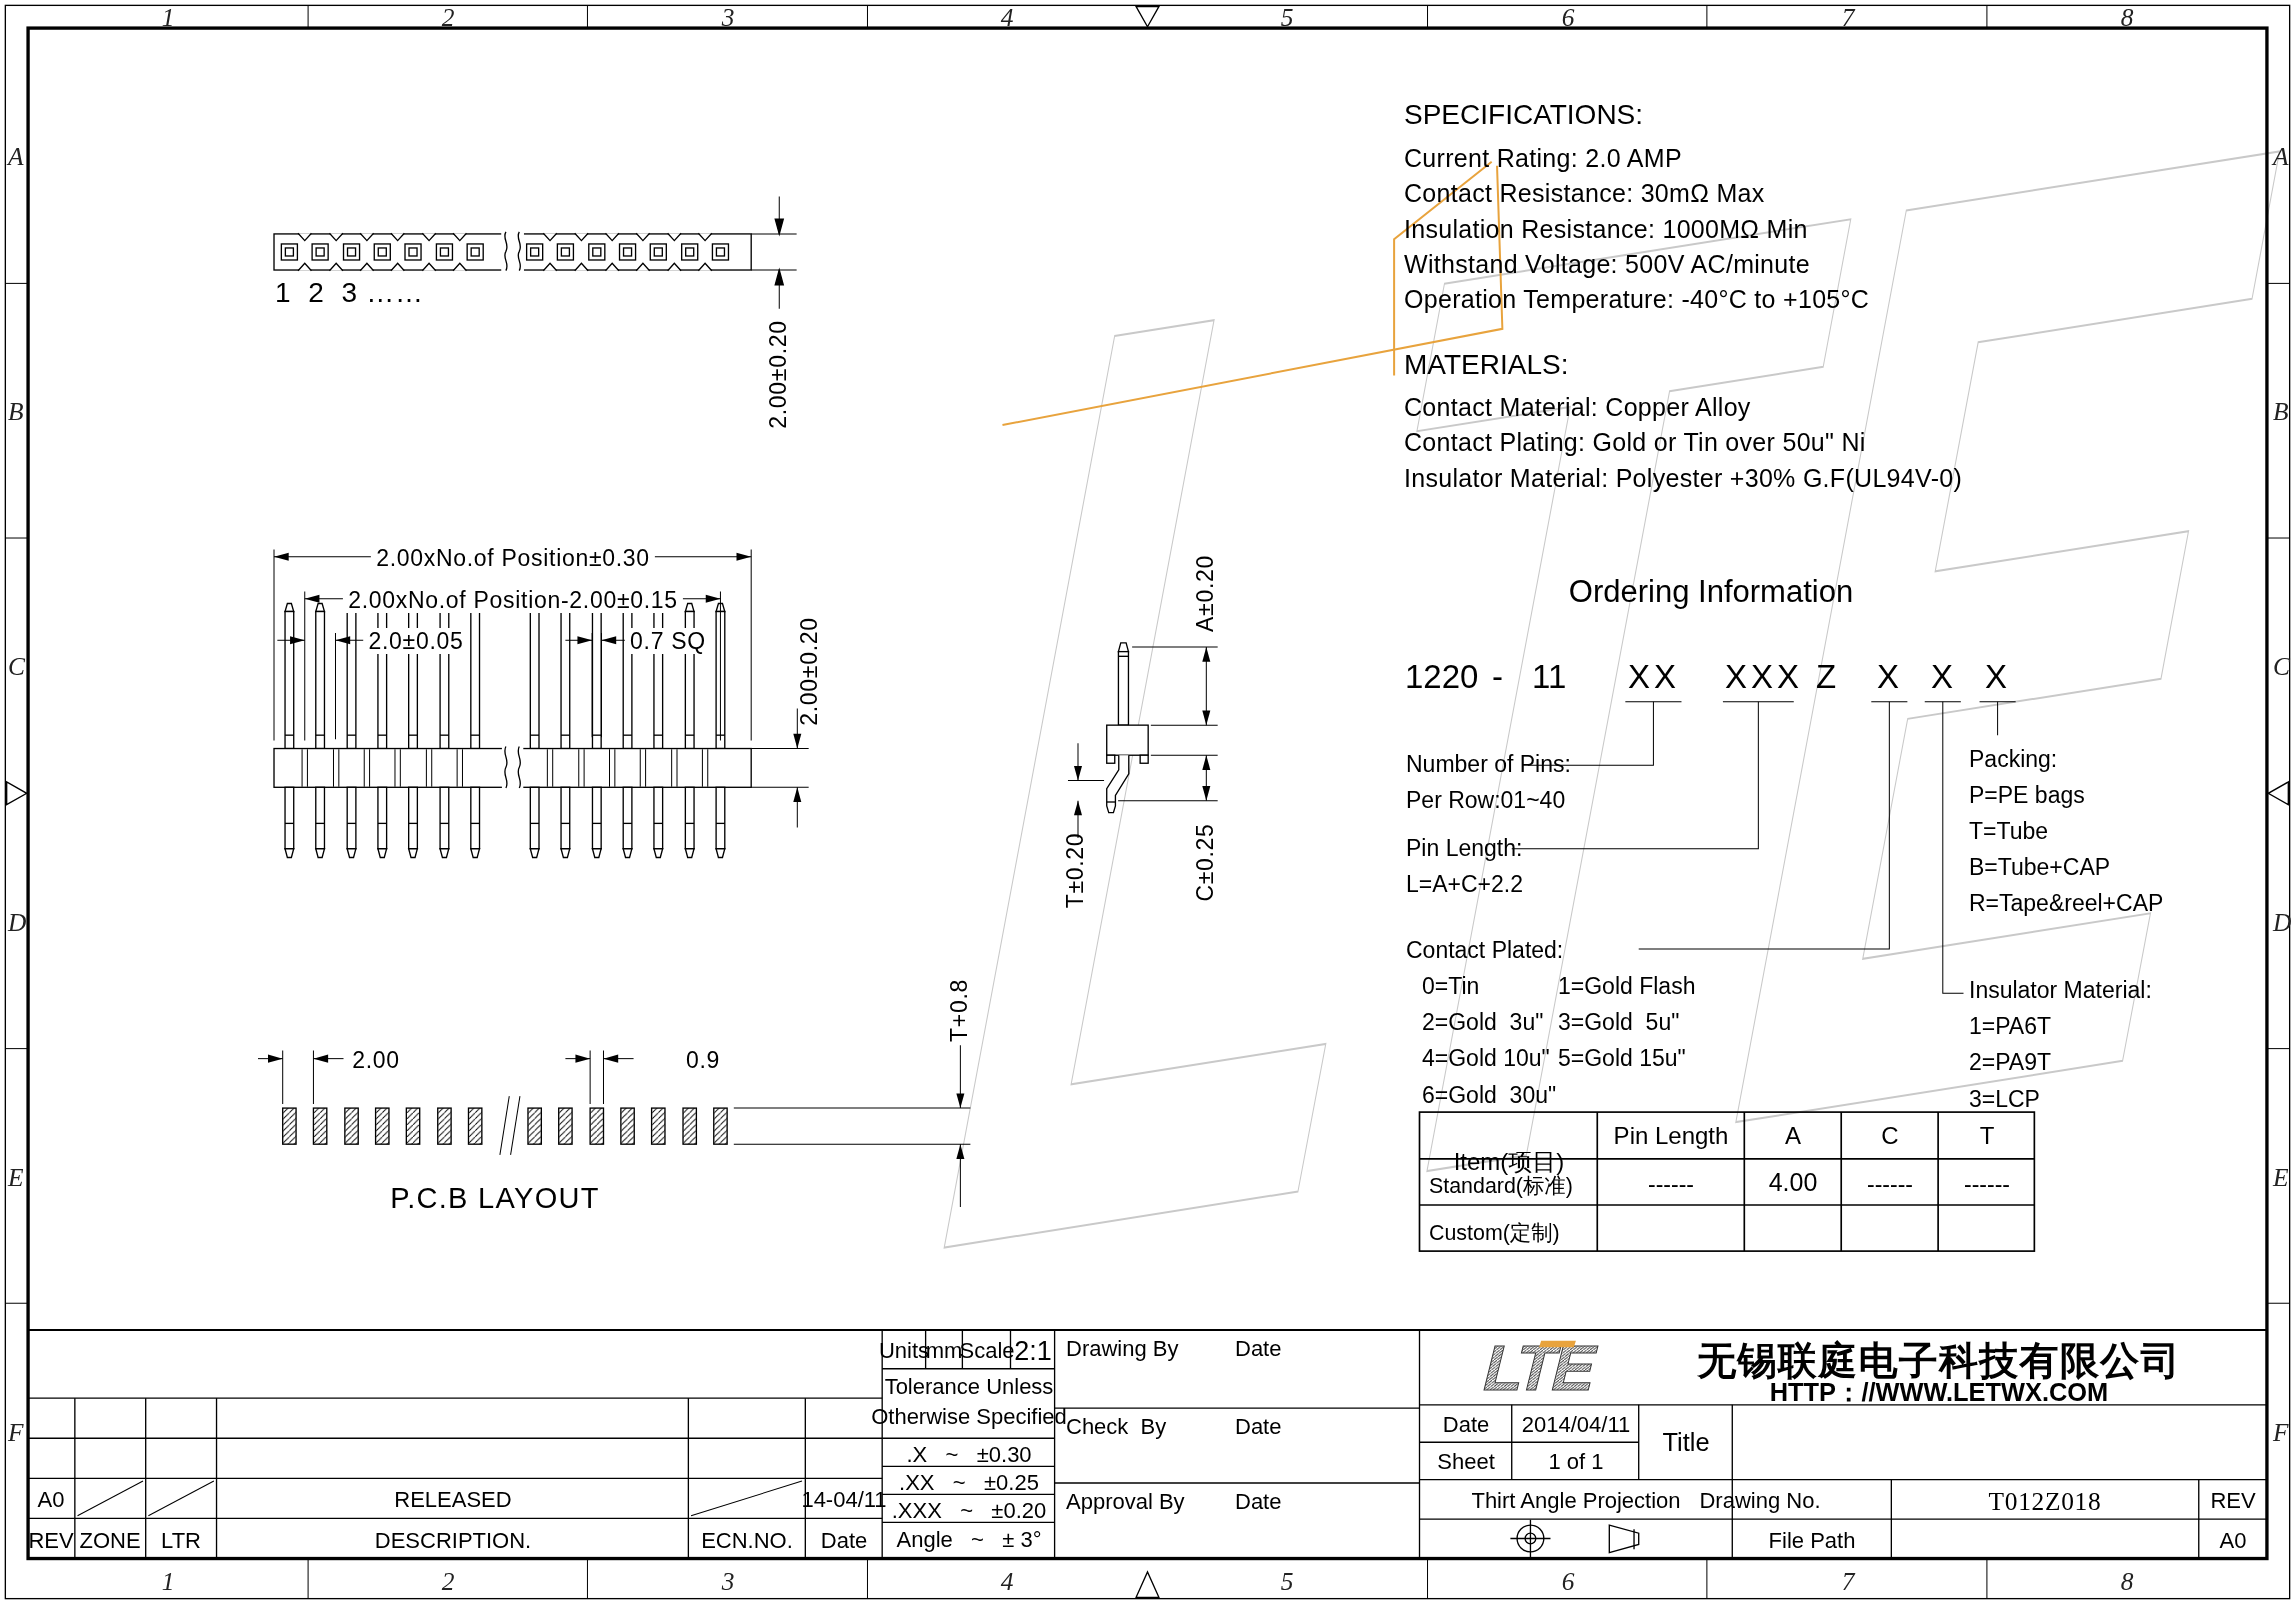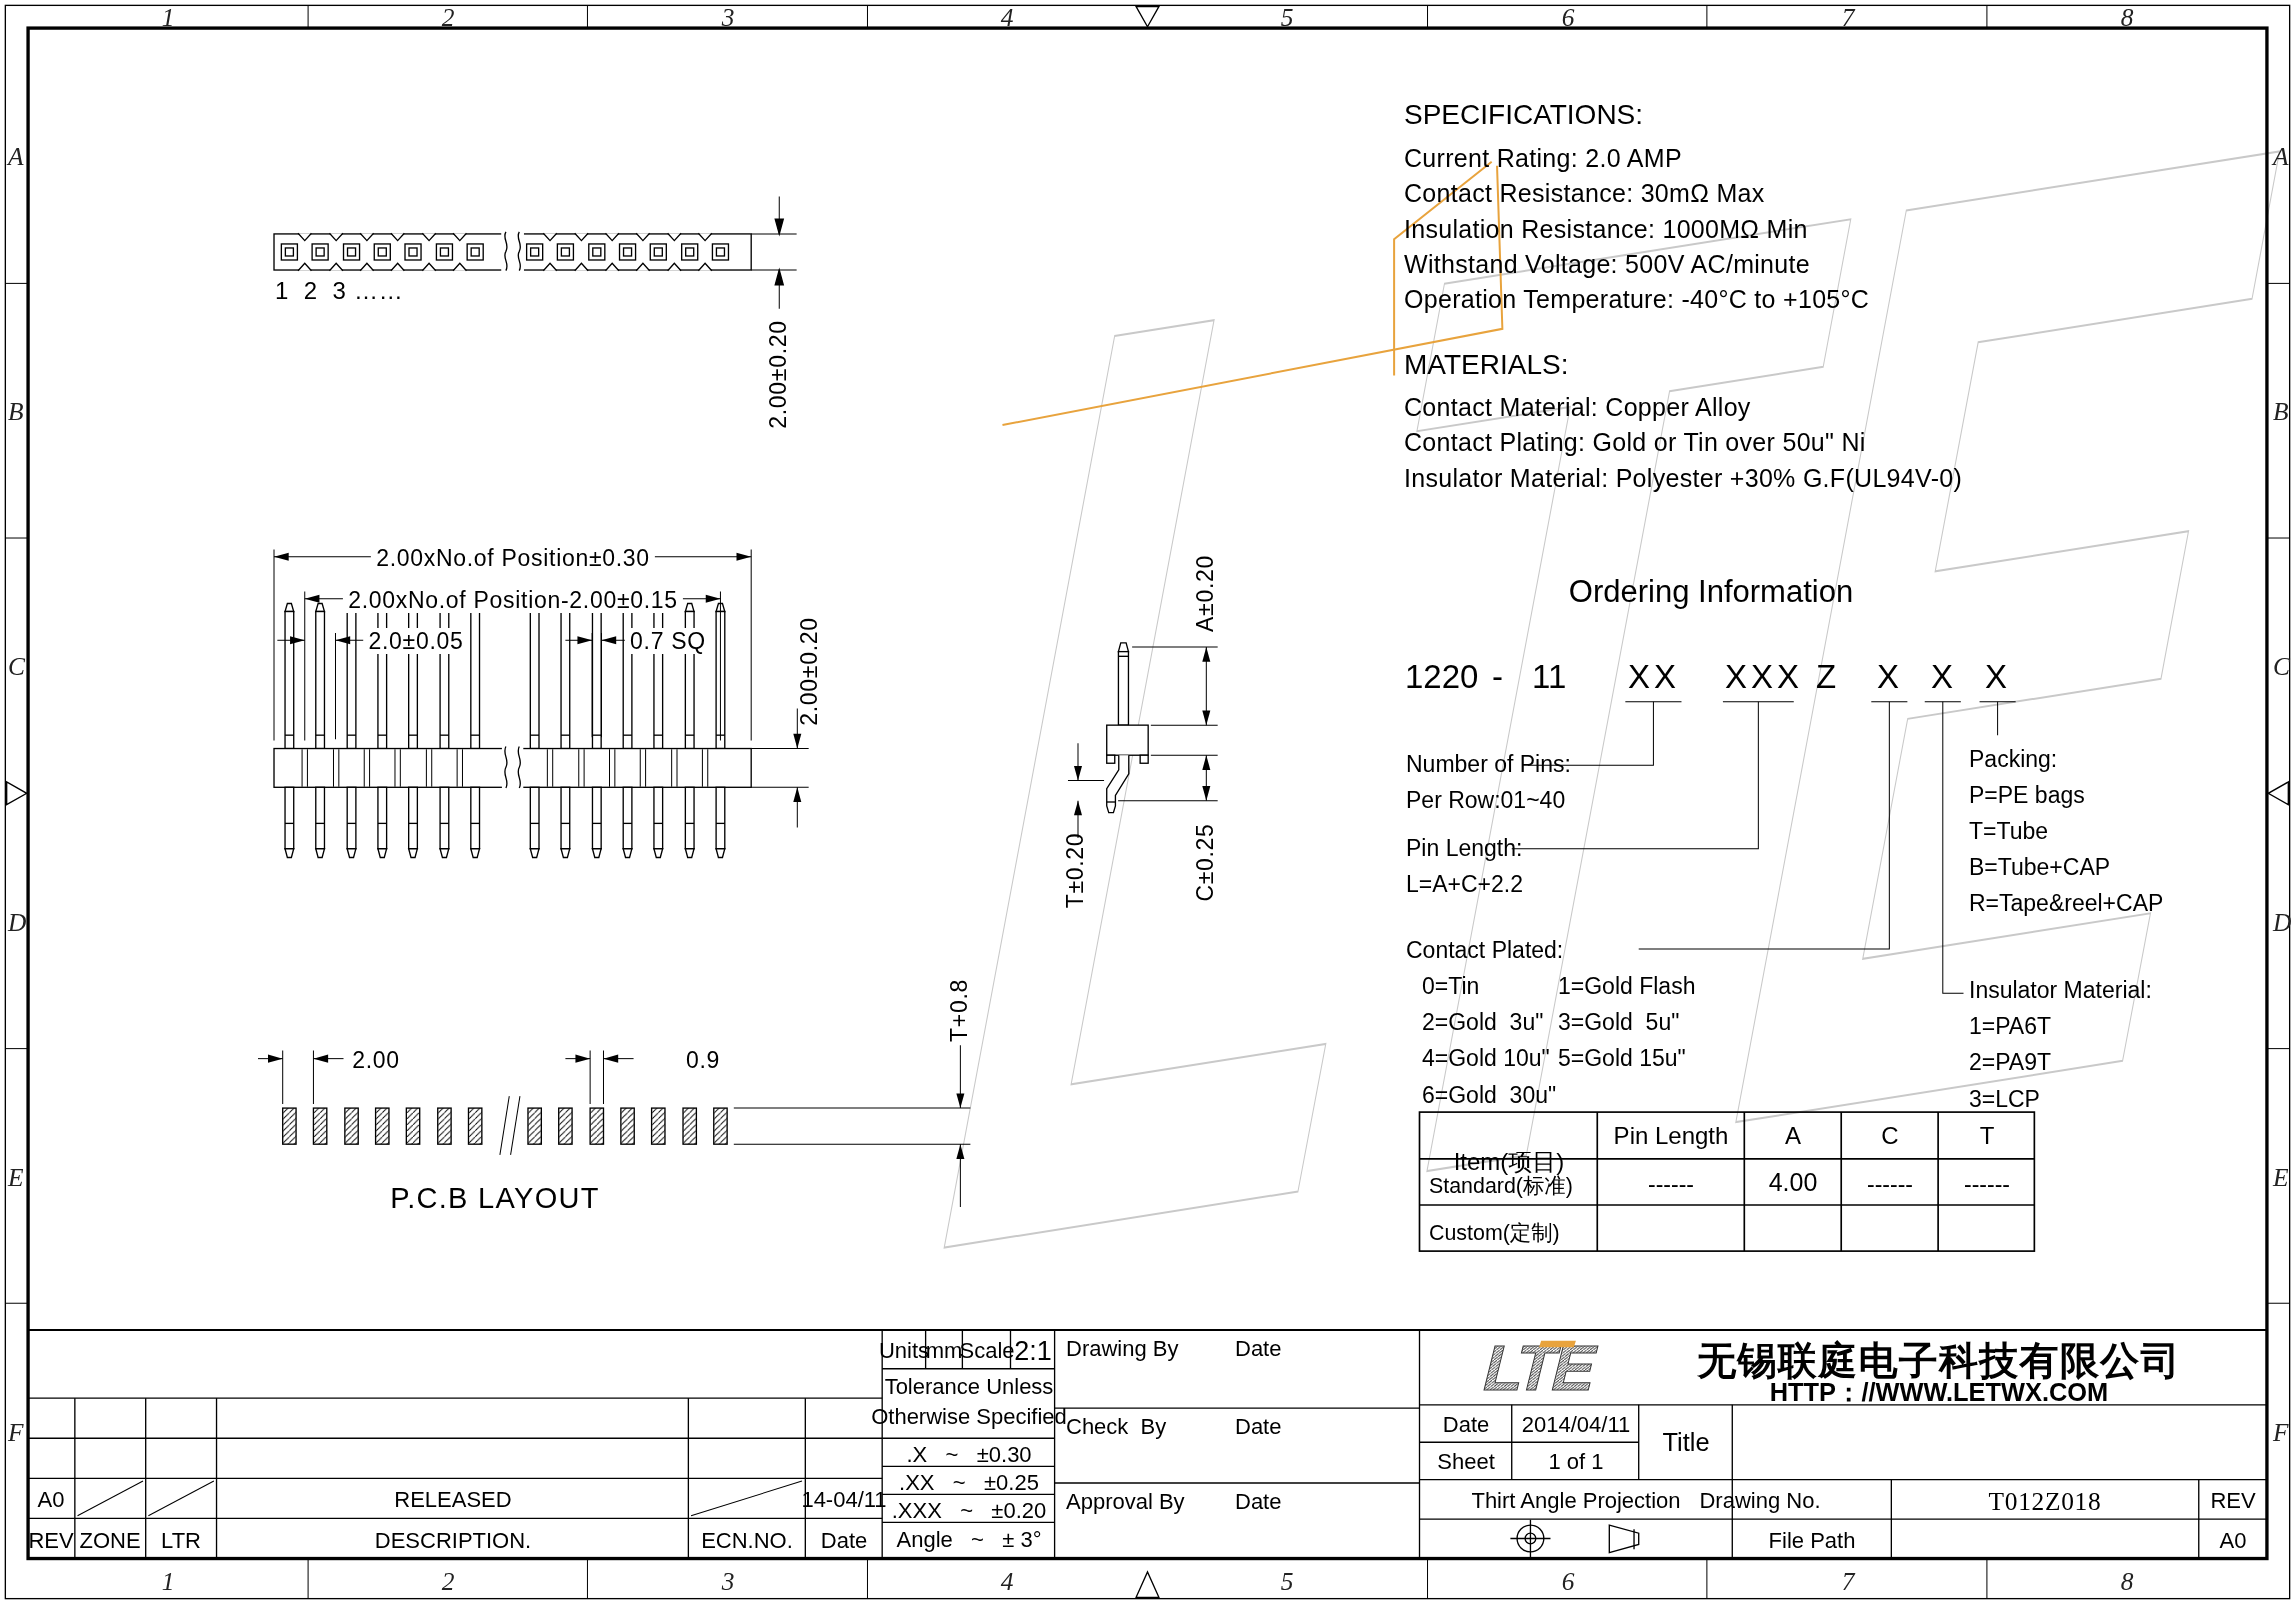--- a/index.html
+++ b/index.html
@@ -463,21 +463,21 @@
   <div class="t ord" style="left:1969px;top:746px;">Packing:</div>
   <div class="t ord" style="left:1969px;top:782px;">P=PE bags</div>
   <div class="t ord" style="left:1969px;top:818px;">T=Tube</div>
   <div class="t ord" style="left:1969px;top:854px;">B=Tube+CAP</div>
   <div class="t ord" style="left:1969px;top:890px;">R=Tape&amp;reel+CAP</div>
   <div class="t ord" style="left:1969px;top:977px;">Insulator Material:</div>
   <div class="t ord" style="left:1969px;top:1013px;">1=PA6T</div>
   <div class="t ord" style="left:1969px;top:1049px;">2=PA9T</div>
   <div class="t ord" style="left:1969px;top:1086px;">3=LCP</div>
 
-  <div class="t dim" style="left:275px;top:277px;font-size:24px;">1  2  3 ……</div>
+  <div class="t dim" style="left:275px;top:277px;font-size:28px;">1  2  3 ……</div>
   <div class="vt dim" style="left:691px;top:361px;">2.00±0.20</div>
   <div class="t dim tc" style="left:513px;top:545px;"><span class="bg">2.00xNo.of Position±0.30</span></div>
   <div class="t dim tc" style="left:513px;top:587px;"><span class="bg">2.00xNo.of Position-2.00±0.15</span></div>
   <div class="t dim tc" style="left:416px;top:628px;"><span class="bg">2.0±0.05</span></div>
   <div class="t dim tc" style="left:668px;top:628px;"><span class="bg">0.7 SQ</span></div>
   <div class="vt dim" style="left:722px;top:658px;">2.00±0.20</div>
   <div class="vt dim" style="left:1118px;top:580px;">A±0.20</div>
   <div class="vt dim" style="left:1118px;top:849px;">C±0.25</div>
   <div class="vt dim" style="left:988px;top:857px;">T±0.20</div>
   <div class="t dim tc" style="left:376px;top:1047px;"><span class="bg">2.00</span></div>

